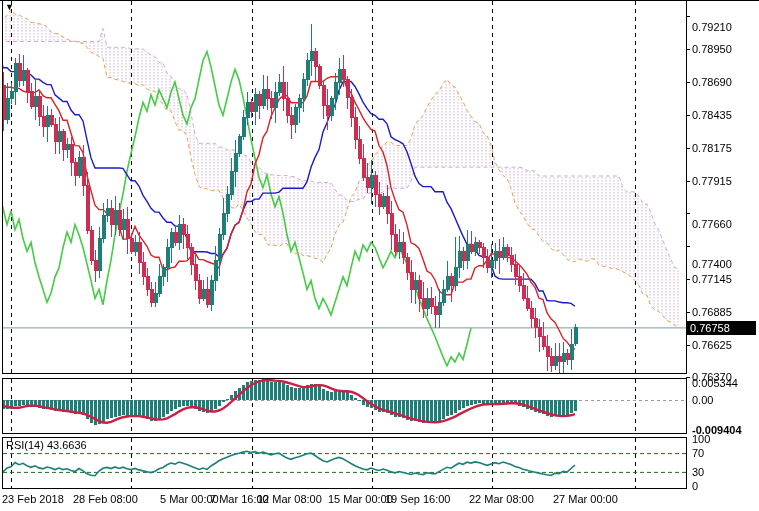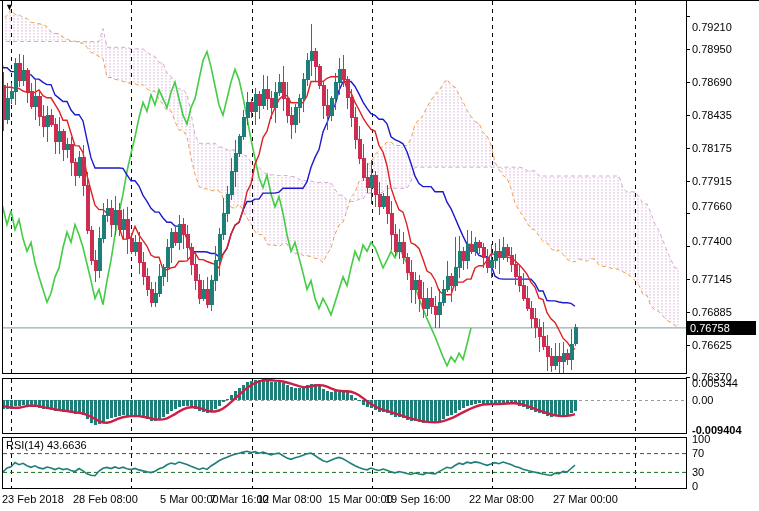--- a/index.html
+++ b/index.html
@@ -540,22 +540,22 @@
   <div id="bid-tag" style="top: 320.894px;">0.76758</div>
 
   <div id="price-axis"></div>
   <div id="time-axis"></div>
 <div class="pricelabel" style="top: 21px;">0.79210</div>
     <div class="pricelabel" style="top: 43.072px;">0.78950</div>
     <div class="pricelabel" style="top: 76.144px;">0.78690</div>
     <div class="pricelabel" style="top: 108.58px;">0.78435</div>
     <div class="pricelabel" style="top: 141.652px;">0.78175</div>
     <div class="pricelabel" style="top: 174.724px;">0.77915</div>
-    <div class="pricelabel" style="top: 200px;">0.77660</div>
-    <div class="pricelabel" style="top: 235px;">0.77400</div>
+    <div class="pricelabel" style="top: 218px;">0.77660</div>
+    <div class="pricelabel" style="top: 258px;">0.77400</div>
     <div class="pricelabel" style="top: 272.668px;">0.77145</div>
     <div class="pricelabel" style="top: 305.74px;">0.76885</div>
     <div class="pricelabel" style="top: 338.812px;">0.76625</div>
     <div class="pricelabel" style="top: 371.248px;">0.76370</div>
     <div class="pricelabel" style="top: 376.969px;">0.005344</div>
     <div class="pricelabel" style="top: 394px;">0.00</div>
     <div class="pricelabel" style="top: 423.971px; font-weight: bold;">-0.009404</div>
     <div class="pricelabel" style="top: 433px;">100</div>
     <div class="pricelabel" style="top: 447.1px;">70</div>
     <div class="pricelabel" style="top: 465.9px;">30</div>

